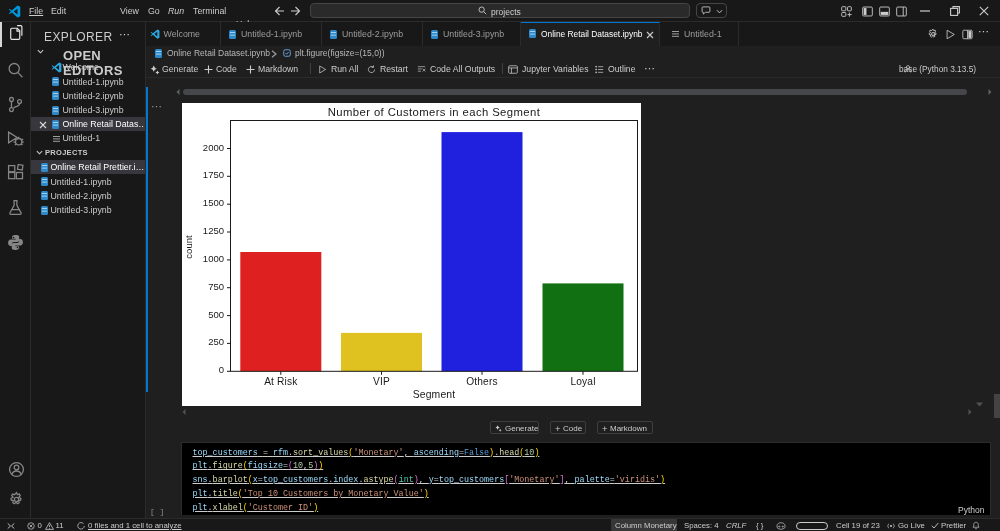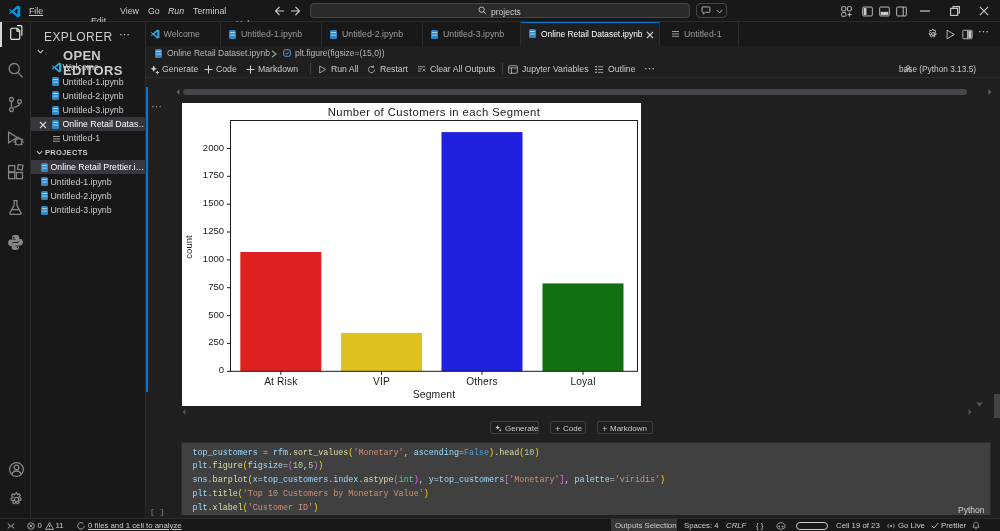--- a/index.html
+++ b/index.html
@@ -18,21 +18,21 @@
   .ck { color:#569cd6; } .cn { color:#b5cea8; } .ct { color:#4ec9b0; } .p1 { color:#ffd700; } .p2 { color:#da70d6; }
 </style>
 </head>
 <body>
 
 <div class="ab" id="titlebar" style="left:0px;top:0px;width:1000px;height:22px;background:#181818;border-bottom:1px solid #2b2b2b;">
   <svg class="ab" style="left:8px;top:5px;" width="13" height="13" viewBox="0 0 16 16">
     <path fill="#0098e0" d="M11.8 0.6 L4.7 6.9 L2.0 4.8 L0.9 5.3 L3.6 8.0 L0.9 10.7 L2.0 11.2 L4.7 9.1 L11.8 15.4 L15.1 13.8 L15.1 2.2 Z M11.7 4.2 L11.7 11.8 L7.0 8.0 Z"></path>
   </svg>
   <span class="ab t9" style="left:29px;top:6px;text-decoration:underline;">File</span>
-  <span class="ab t9" style="left:51px;top:16px;margin-left:40px;">Edit</span>
+  <span class="ab t9" style="left:51px;top:6px;">Edit</span>
   <span class="ab t9" style="left:75px;top:6px;margin-top:32px;">Selection</span>
   <span class="ab t9" style="left:120px;top:6px;">View</span>
   <span class="ab t9" style="left:148px;top:6px;">Go</span>
   <span class="ab t9" style="left:168px;top:6px;font-style:italic;">Run</span>
   <span class="ab t9" style="left:193px;top:6px;">Terminal</span>
   <span class="ab t9" style="left:236px;top:19px;">Help</span>
 
   <svg class="ab" style="left:274px;top:6px;" width="11" height="10" viewBox="0 0 11 10">
       <path d="M5.5 1 L1.5 5 L5.5 9 M1.5 5 L10 5" stroke="#cccccc" stroke-width="1.1" fill="none"></path>
     </svg>
@@ -293,21 +293,21 @@
   <span class="ab" style="left:185px;top:4px;">Run All</span>
   <svg class="ab" style="left:221px;top:4.5px;" width="9" height="9" viewBox="0 0 16 16">
       <path d="M13.5 8 a5.5 5.5 0 1 1 -2 -4.2 M11.5 0.8 v3.4 h-3.4" stroke="#cccccc" stroke-width="1.3" fill="none"></path>
     </svg>
   <span class="ab" style="left:234px;top:4px;">Restart</span>
   <svg class="ab" style="left:271px;top:4.5px;" width="9" height="9" viewBox="0 0 16 16">
       <g stroke="#cccccc" stroke-width="1.2" fill="none">
         <path d="M1.5 3 h13 M1.5 7 h7 M1.5 11 h5.5 M10 11.5 l5 -5 M10 6.5 l5 5"></path>
       </g>
     </svg>
-  <span class="ab" style="left:284px;top:4px;">Clear All Outputs</span>
+  <span class="ab" style="left:284px;top:4px;">Code All Outputs</span>
   <div class="ab" style="left:356px;top:3px;width:1px;height:11px;background:#404040;"></div>
   <svg class="ab" style="left:362px;top:4.5px;" width="10" height="9" viewBox="0 0 16 14">
       <g stroke="#cccccc" stroke-width="1.2" fill="none">
         <rect x="1" y="1" width="14" height="12" rx="1.5"></rect>
         <path d="M1 4.5 h14 M5.5 4.5 v8.5"></path>
       </g>
     </svg>
   <span class="ab" style="left:376px;top:4px;">Jupyter Variables</span>
   <svg class="ab" style="left:449px;top:4.5px;" width="9" height="9" viewBox="0 0 16 16">
       <g stroke="#cccccc" stroke-width="1.3" fill="none">
@@ -405,21 +405,21 @@
       <path d="M5.5 1 L2.5 4 L5.5 7 Z" fill="#525252"></path>
     </svg>
   <svg class="ab" style="left:820px;top:330px;" width="8" height="8" viewBox="0 0 8 8">
       <path d="M2.5 1 L5.5 4 L2.5 7 Z" fill="#525252"></path>
     </svg>
   <svg class="ab" style="left:829px;top:323px;" width="9" height="7" viewBox="0 0 9 7">
       <path d="M1 1.5 L4.5 5.5 L8 1.5 Z" fill="#525252"></path>
     </svg>
   <div class="ab" style="left:848px;top:316px;width:6px;height:24px;background:#434343;"></div>
 
-  <div class="ab" style="left:34.5px;top:363.5px;width:810px;height:73px;background:#404040;border:1px solid #2c2c2c;border-bottom:none;overflow:hidden;font-family:'Liberation Mono',monospace;font-size:8.4px;line-height:13.75px;">
+  <div class="ab" style="left:34.5px;top:363.5px;width:810px;height:73px;background:#000000;border:1px solid #2c2c2c;border-bottom:none;overflow:hidden;font-family:'Liberation Mono',monospace;font-size:8.4px;line-height:13.75px;text-decoration:underline;">
     <div style="padding-left:11px;padding-top:4px;white-space:pre;"><div><span class="cv">top_customers</span> <span class="co">=</span> <span class="cv">rfm</span><span class="co">.</span><span class="cf">sort_values</span><span class="p1">(</span><span class="cs">'Monetary'</span><span class="co">, </span><span class="cv">ascending</span><span class="co">=</span><span class="ck">False</span><span class="p1">)</span><span class="co">.</span><span class="cf">head</span><span class="p1">(</span><span class="cn">10</span><span class="p1">)</span></div><div><span class="cv">plt</span><span class="co">.</span><span class="cf">figure</span><span class="p1">(</span><span class="cv">figsize</span><span class="co">=</span><span class="p2">(</span><span class="cn">10</span><span class="co">,</span><span class="cn">5</span><span class="p2">)</span><span class="p1">)</span></div><div><span class="cv">sns</span><span class="co">.</span><span class="cf">barplot</span><span class="p1">(</span><span class="cv">x</span><span class="co">=</span><span class="cv">top_customers</span><span class="co">.</span><span class="cv">index</span><span class="co">.</span><span class="cf">astype</span><span class="p2">(</span><span class="ct">int</span><span class="p2">)</span><span class="co">, </span><span class="cv">y</span><span class="co">=</span><span class="cv">top_customers</span><span class="p2">[</span><span class="cs">'Monetary'</span><span class="p2">]</span><span class="co">, </span><span class="cv">palette</span><span class="co">=</span><span class="cs">'viridis'</span><span class="p1">)</span></div><div><span class="cv">plt</span><span class="co">.</span><span class="cf">title</span><span class="p1">(</span><span class="cs">'Top 10 Customers by Monetary Value'</span><span class="p1">)</span></div><div><span class="cv">plt</span><span class="co">.</span><span class="cf">xlabel</span><span class="p1">(</span><span class="cs">'Customer ID'</span><span class="p1">)</span></div></div>
   </div>
   <span class="ab" style="left:4px;top:429px;font-size:8px;color:#8a8a8a;font-family:'Liberation Mono',monospace;">[ ]</span>
   <span class="ab" style="left:812px;top:427px;font-size:8.5px;color:#cccccc;">Python</span>
 </div>
 
 <div class="ab" id="statusbar" style="left:0px;top:518px;width:1000px;height:13px;background:#181818;border-top:1px solid #2b2b2b;font-size:8.5px;">
   <svg class="ab" style="left:7px;top:3px;" width="8" height="8" viewBox="0 0 16 16">
       <g stroke="#cccccc" stroke-width="1.8" fill="none">
         <path d="M1.5 3 L7 8 L1.5 13"></path>
@@ -435,21 +435,21 @@
       <path d="M8 1 L15 13 H1 Z" stroke="#cccccc" stroke-width="1.4" fill="none"></path>
       <path d="M8 5 v4 M8 10.5 v1.5" stroke="#cccccc" stroke-width="1.3"></path>
     </svg>
   <span class="ab t85" style="left:55.5px;top:2px;">11</span>
   <svg class="ab" style="left:77px;top:2.5px;" width="8" height="8" viewBox="0 0 16 16">
       <path d="M13 3.5 A6.5 6.5 0 1 0 14.5 8" stroke="#cccccc" stroke-width="1.5" fill="none"></path>
     </svg>
   <span class="ab t85" style="left:88px;top:2px;text-decoration:underline;">0 files and 1 cell to analyze</span>
 
   <div class="ab" style="left:611px;top:0px;width:66px;height:13px;background:#373737;"></div>
-  <span class="ab t85" style="left:615px;top:2px;">Outputs Selection</span>
+  <span class="ab t85" style="left:615px;top:2px;">Column Monetary</span>
   <span class="ab t85" style="left:684px;top:2px;">Spaces: 4</span>
   <span class="ab t85" style="left:726px;top:2px;font-style:italic;">CRLF</span>
   <span class="ab t85" style="left:756px;top:2px;">{ }</span>
   <svg class="ab" style="left:776px;top:2.5px;" width="10" height="8" viewBox="0 0 20 16">
       <path d="M10 1.5 c4.5 0 8 2 8 6.5 v3 c-2.5 2.5 -5.5 3.5 -8 3.5 s-5.5 -1 -8 -3.5 v-3 c0 -4.5 3.5 -6.5 8 -6.5 z M6.5 8 a1.2 1.2 0 1 0 0 2.4 a1.2 1.2 0 0 0 0 -2.4 z M13.5 8 a1.2 1.2 0 1 0 0 2.4 a1.2 1.2 0 0 0 0 -2.4 z" stroke="#cccccc" stroke-width="1.4" fill="none"></path>
     </svg>
   <div class="ab" style="left:796px;top:3px;width:32px;height:7.5px;border:1px solid #cccccc;border-radius:4px;"></div>
   <span class="ab t85" style="left:836px;top:2px;">Cell 19 of 23</span>
   <svg class="ab" style="left:886px;top:2.5px;" width="10" height="8" viewBox="0 0 20 16">
       <g stroke="#cccccc" stroke-width="1.3" fill="none">

